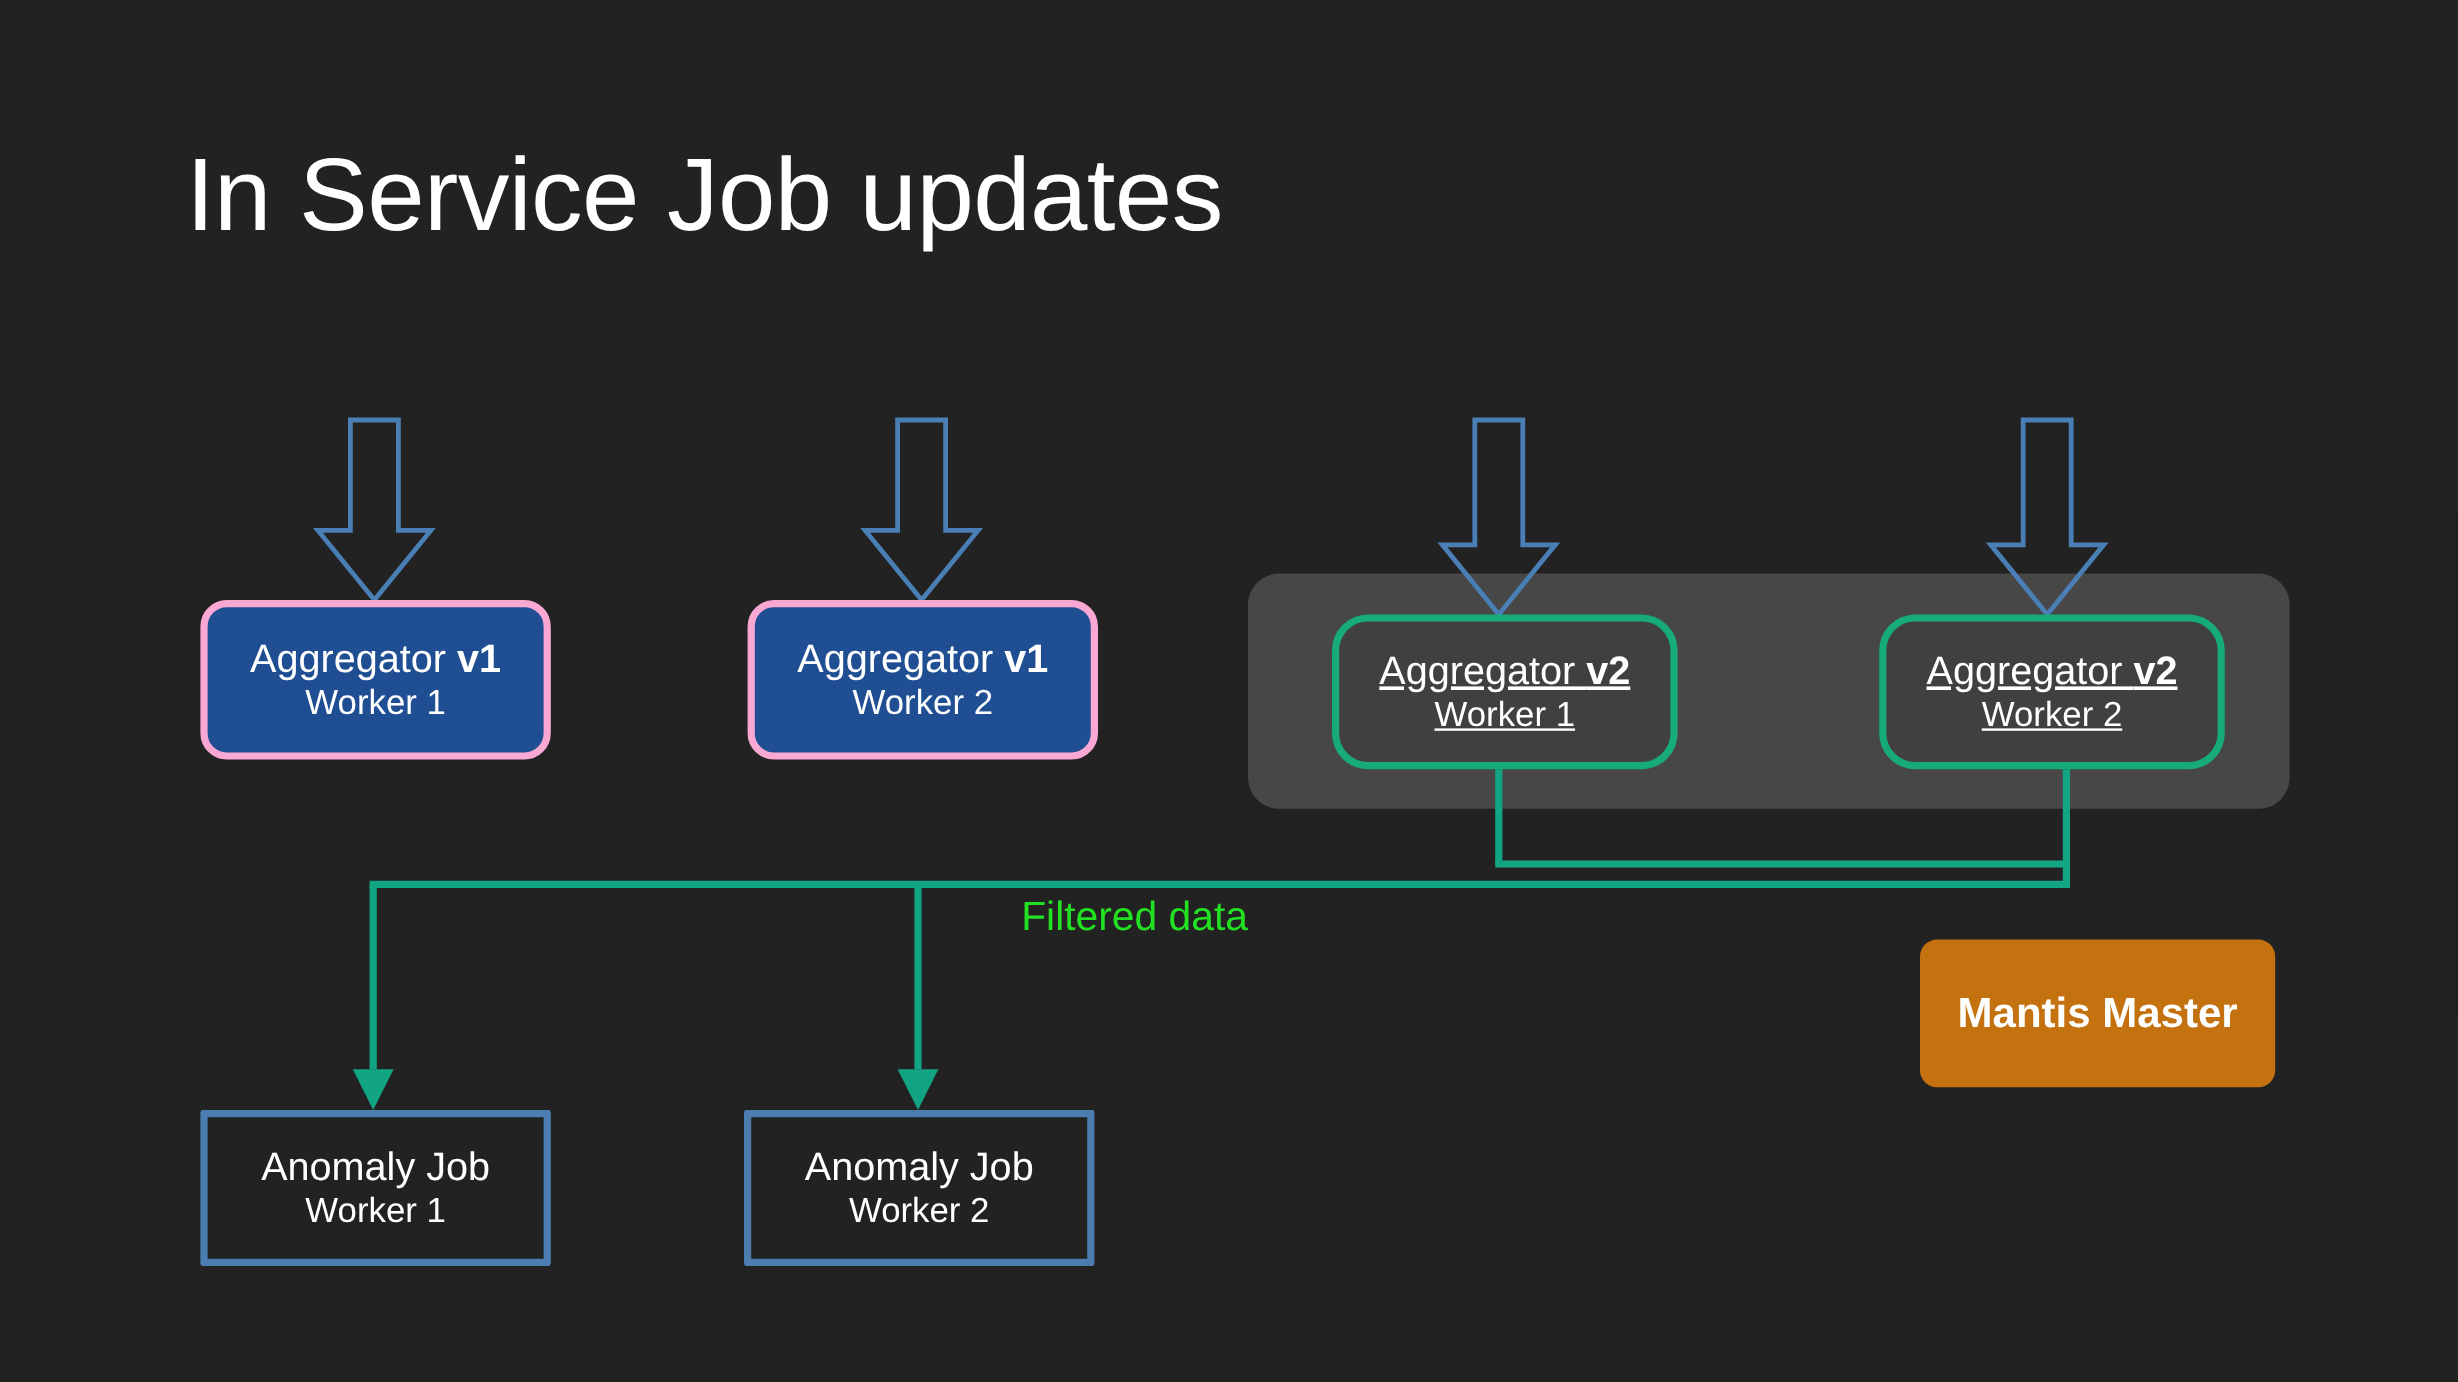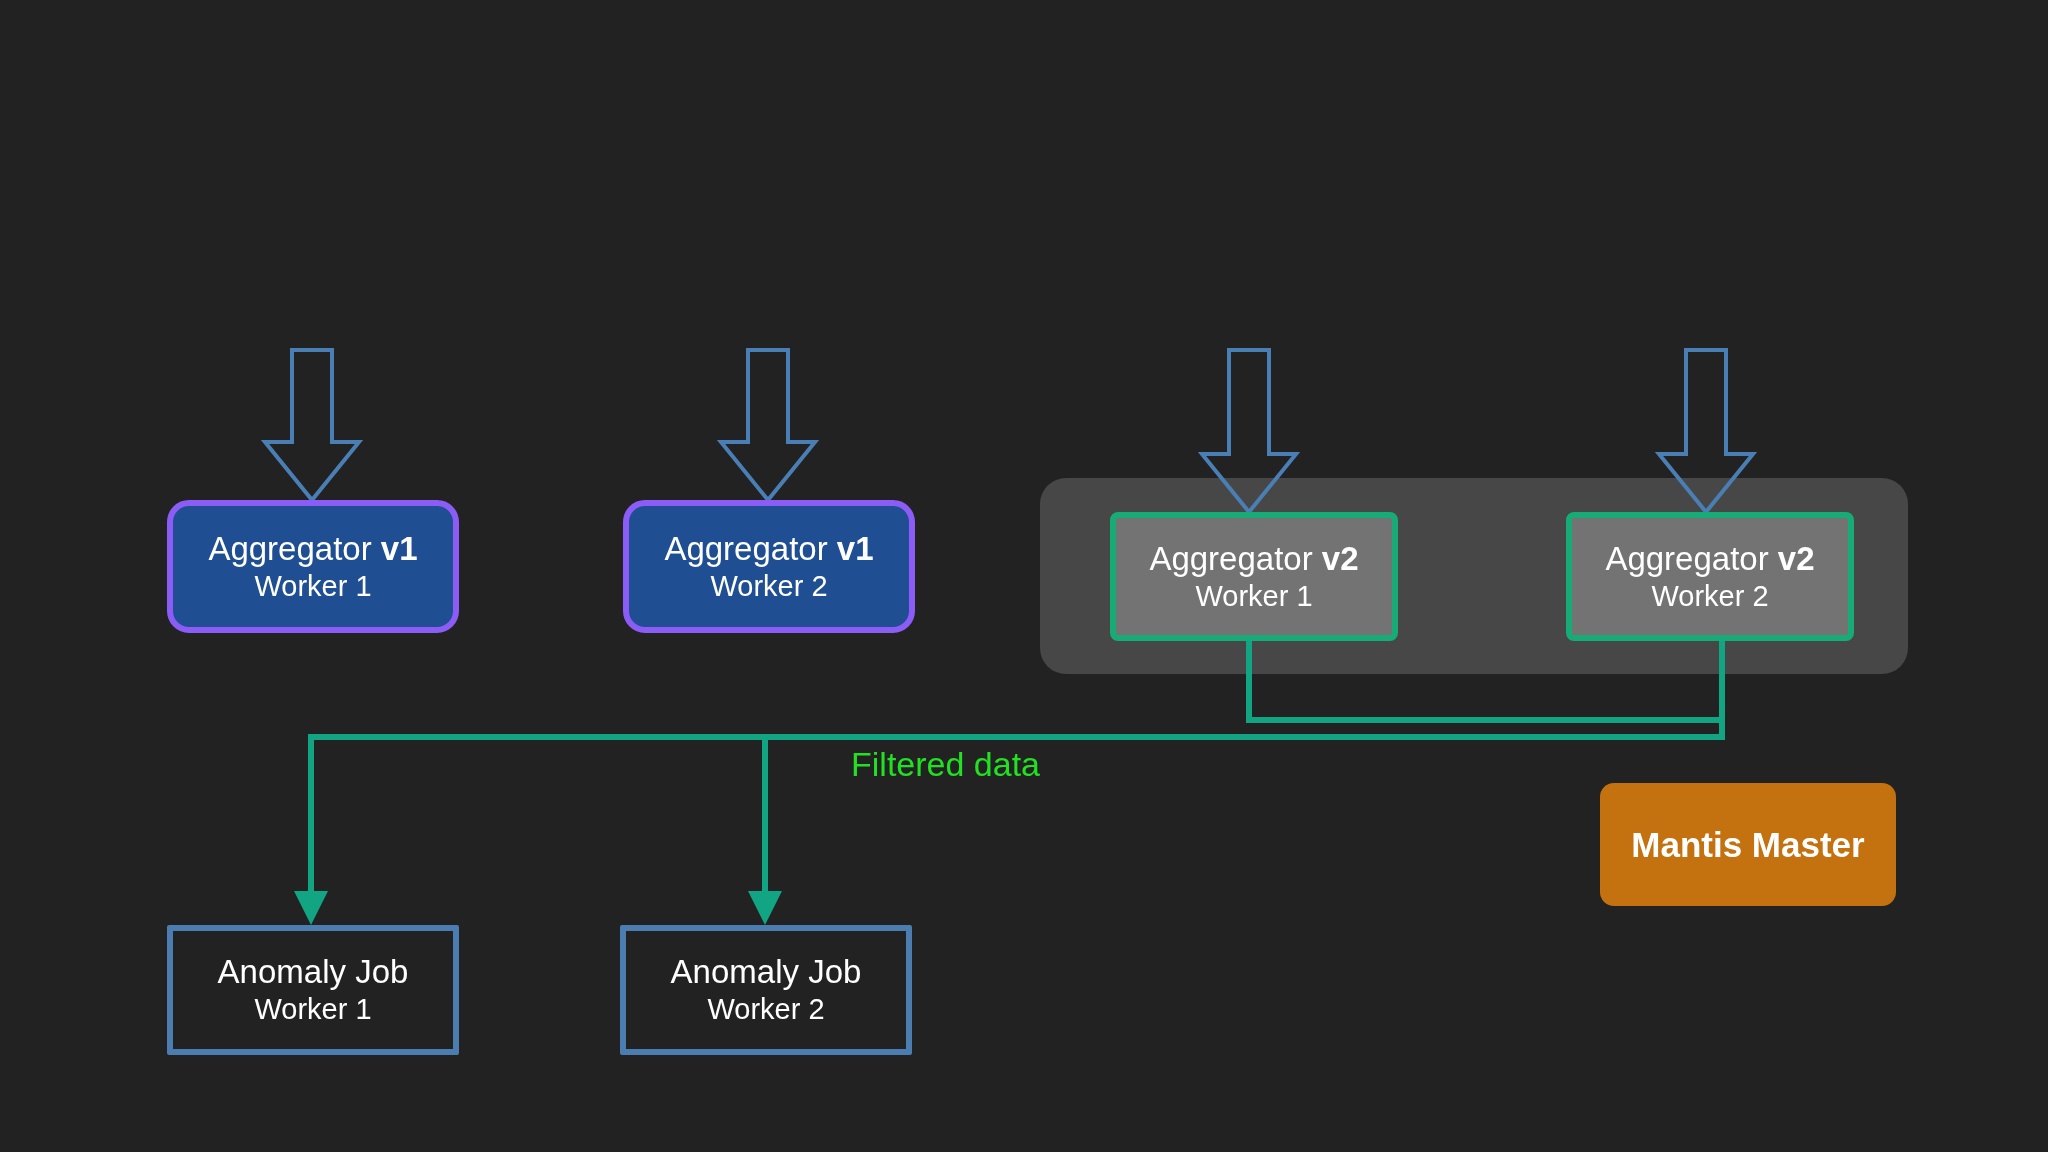--- a/index.html
+++ b/index.html
@@ -69,28 +69,29 @@
   }
   .node .line2 {
     font-size: 29px;
     font-weight: 400;
     white-space: nowrap;
   }
 
   
   .node.v1 {
     background: #1f4e92;
-    border: 6px solid #8b5cf6;
+    border: 6px solid #f9a8d4;
     border-radius: 22px;
   }
   
   .node.v2 {
-    background: #737373;
+    background: #404040;
     border: 6px solid #17ab78;
-    border-radius: 8px;
+    border-radius: 30px;
+    text-decoration: underline;
   }
   
   .node.anomaly {
     background: transparent;
     border: 6px solid #4b7db1;
     border-radius: 2px;
   }
   
   .node.master {
     background: #c4710f;
@@ -109,20 +110,21 @@
     font-size: 34px;
     color: #22e022;
     white-space: nowrap;
   }
 </style>
 </head>
 <body>
 
 <div id="slide" style="background: rgb(34, 34, 34);">
 
+  <div id="slide-title">In Service Job updates</div>
 
   <div class="group-panel" id="group-panel" style="left: 1040px; top: 478px; width: 868px; height: 196px; background: rgb(71, 71, 71);"></div>
 
   <svg id="connectors" viewBox="0 0 2048 1152">
     <g id="arrow-group">
         <polygon points="292,350 332,350 332,442 359,442 312,500 265,442 292,442" fill="none" stroke="#4a7fb5" stroke-width="4" stroke-linejoin="miter"></polygon>
         <polygon points="748,350 788,350 788,442 815,442 768,500 721,442 748,442" fill="none" stroke="#4a7fb5" stroke-width="4" stroke-linejoin="miter"></polygon>
         <polygon points="1229,350 1269,350 1269,454 1296,454 1249,512 1202,454 1229,454" fill="none" stroke="#4a7fb5" stroke-width="4" stroke-linejoin="miter"></polygon>
         <polygon points="1686,350 1726,350 1726,454 1753,454 1706,512 1659,454 1686,454" fill="none" stroke="#4a7fb5" stroke-width="4" stroke-linejoin="miter"></polygon>
       </g>

